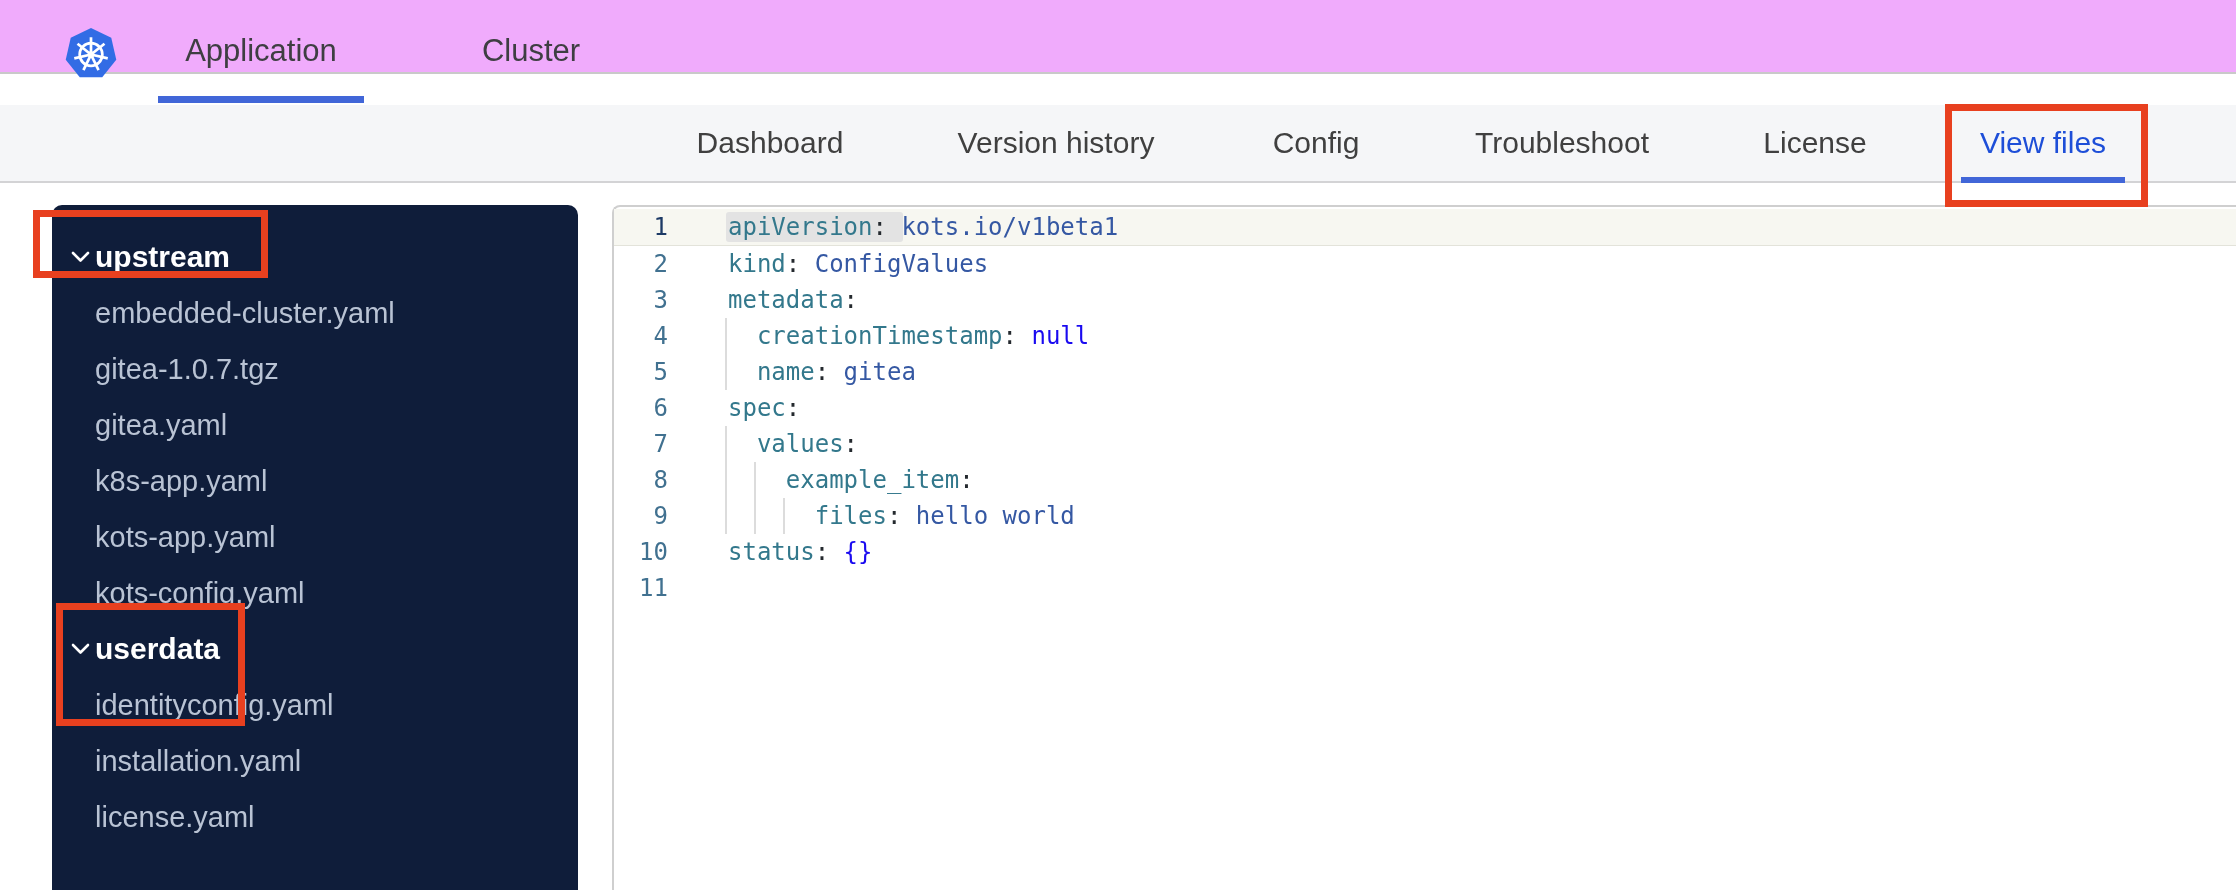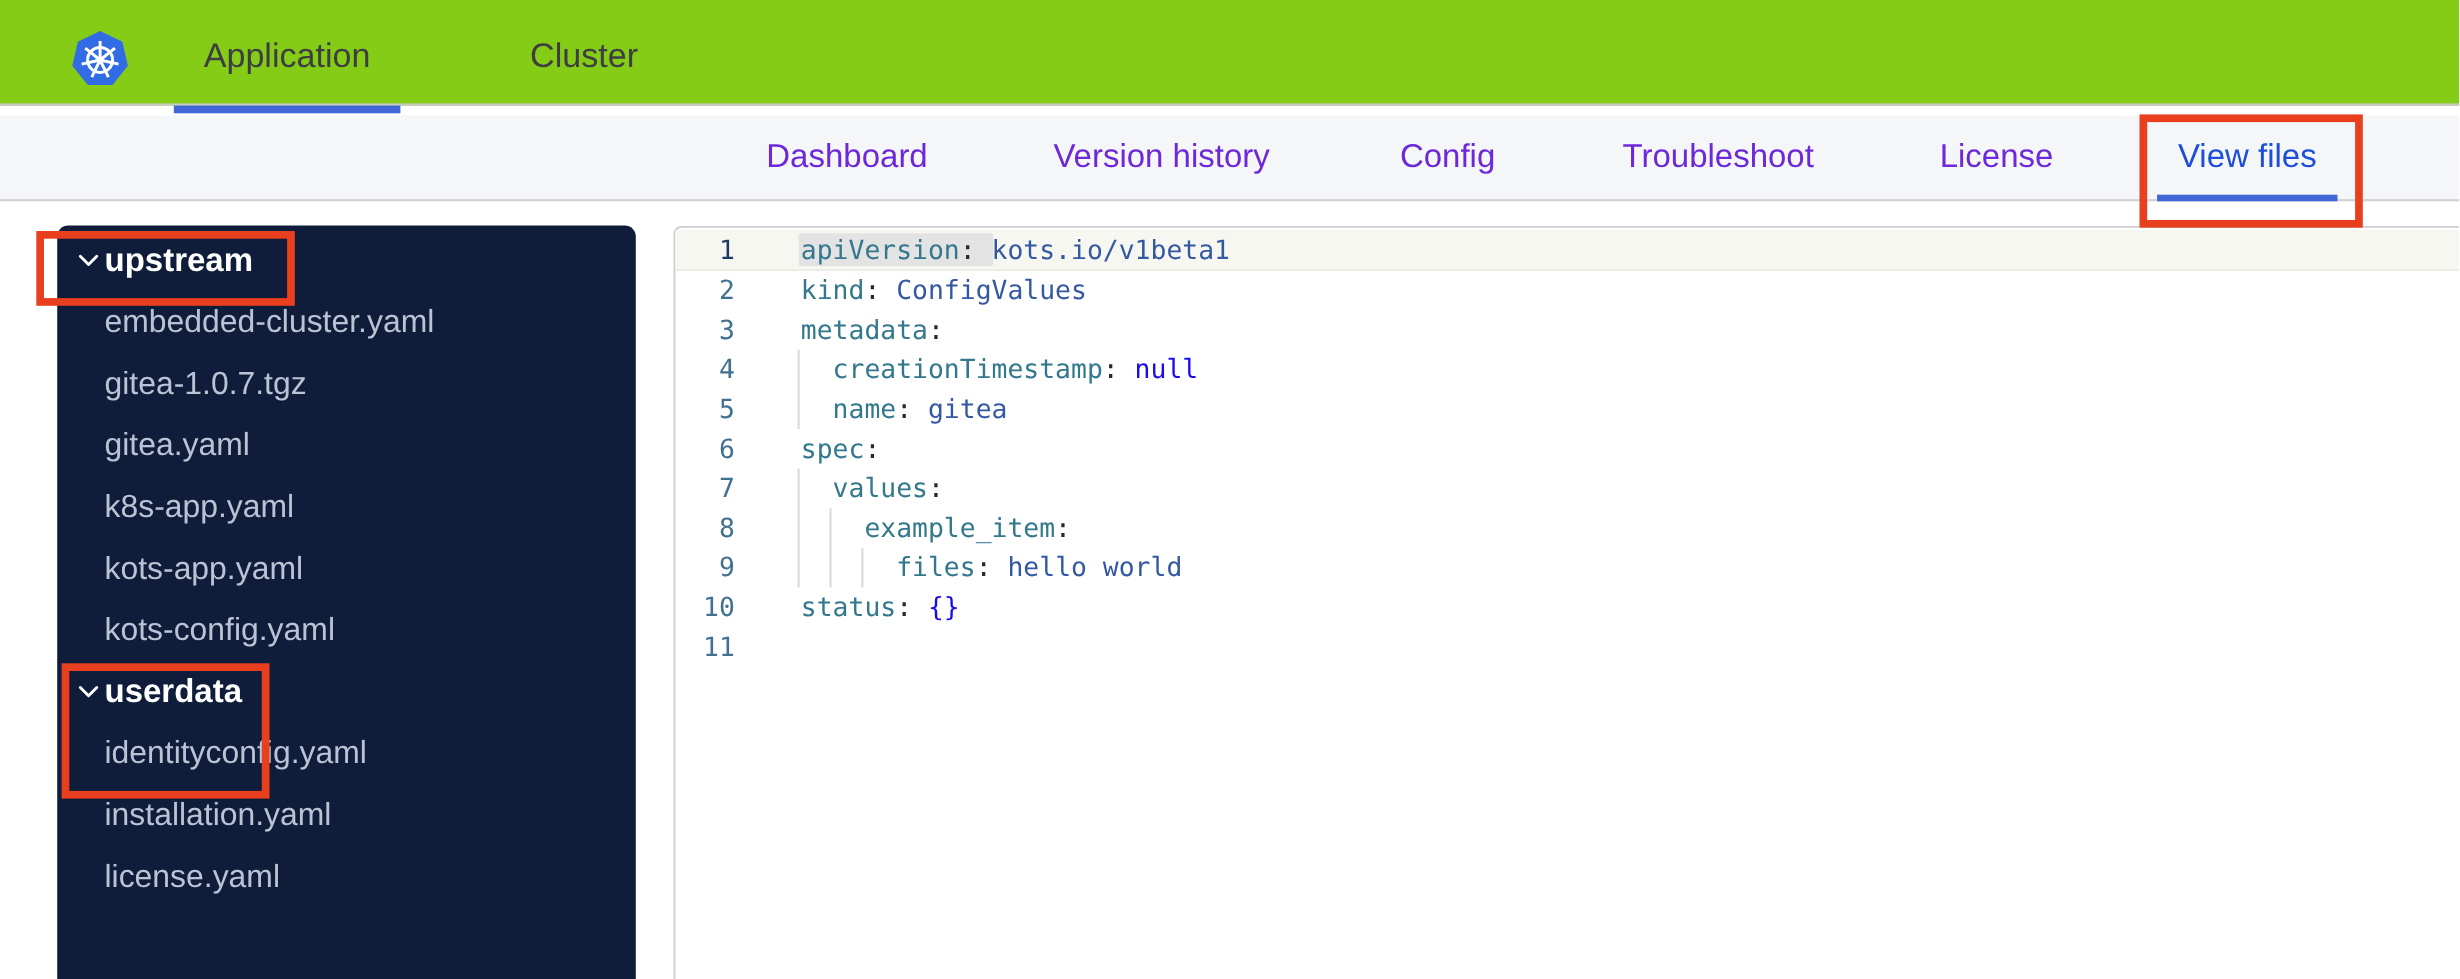--- a/index.html
+++ b/index.html
@@ -1,39 +1,39 @@
 <!DOCTYPE html>
 <html><head>
 <meta charset="utf-8">
 <style>
   html,body{margin:0;padding:0;background:#ffffff;}
   .screen{position:relative;width:2236px;height:890px;overflow:hidden;background:#ffffff;
           font-family:"Liberation Sans", sans-serif;}
 
   
-  .topnav{position:absolute;left:0;top:0;width:2236px;height:96px;background:#84cc16;
+  .topnav{position:absolute;left:0;top:0;width:2236px;height:74px;background:#f0abfc;
           border-bottom:2px solid #c9c9c9;box-sizing:border-box;}
   .logo{position:absolute;left:64px;top:27px;width:54px;height:54px;}
   .top-tab{position:absolute;top:0;height:101px;line-height:101px;text-align:center;
            font-size:31px;color:#3e3e42;cursor:pointer;}
   .top-tab.app{left:158px;width:206px;}
   .top-tab.cluster{left:395px;width:272px;}
   .top-tab-underline{position:absolute;left:158px;top:96px;width:206px;height:7px;background:#4166d8;}
 
   
   .subnav{position:absolute;left:0;top:105px;width:2236px;height:78px;background:#f5f6f8;
           border-bottom:2px solid #d3d3d5;box-sizing:border-box;}
   .subnav-item{position:absolute;top:0;height:76px;line-height:76px;transform:translateX(-50%);
-               font-size:30px;color:#6d28d9;white-space:nowrap;cursor:pointer;}
+               font-size:30px;color:#404040;white-space:nowrap;cursor:pointer;}
   .subnav-item.active{color:#1d4ed8;}
   .subnav-underline{position:absolute;left:1961px;top:177px;width:164px;height:6px;background:#4166d8;}
 
   
   .sidebar{position:absolute;left:52px;top:205px;width:526px;height:685px;background:#0f1d3a;
-           border-radius:10px 10px 0 0;padding-top:4px;box-sizing:border-box;overflow:hidden;}
+           border-radius:10px 10px 0 0;padding-top:24px;box-sizing:border-box;overflow:hidden;}
   .tree-row{position:relative;height:56px;display:flex;align-items:center;padding-left:43px;
             font-size:29px;color:#b9c3d4;cursor:pointer;box-sizing:border-box;}
   .tree-row.folder{font-weight:700;color:#ffffff;font-size:30px;}
   .tree-row.selected{background:#1c3151;color:#ffffff;font-weight:700;}
   .chev{position:absolute;left:19px;top:50%;transform:translateY(-50%);width:19px;height:12px;}
 
   
   .editor{position:absolute;left:612px;top:205px;width:1624px;height:685px;background:#ffffff;
           border-left:2px solid #cfcfcf;border-top:2px solid #cfcfcf;border-radius:8px 0 0 0;
           box-sizing:border-box;padding-top:2px;cursor:text;}

